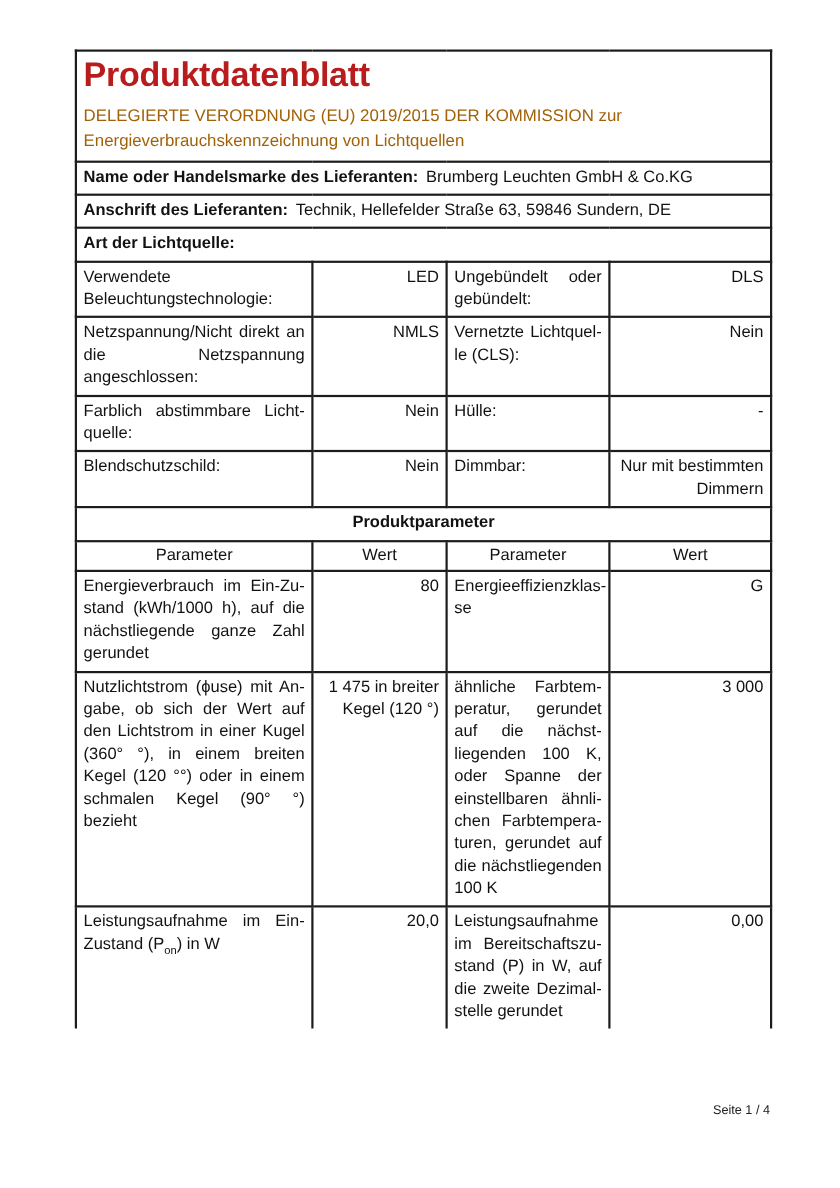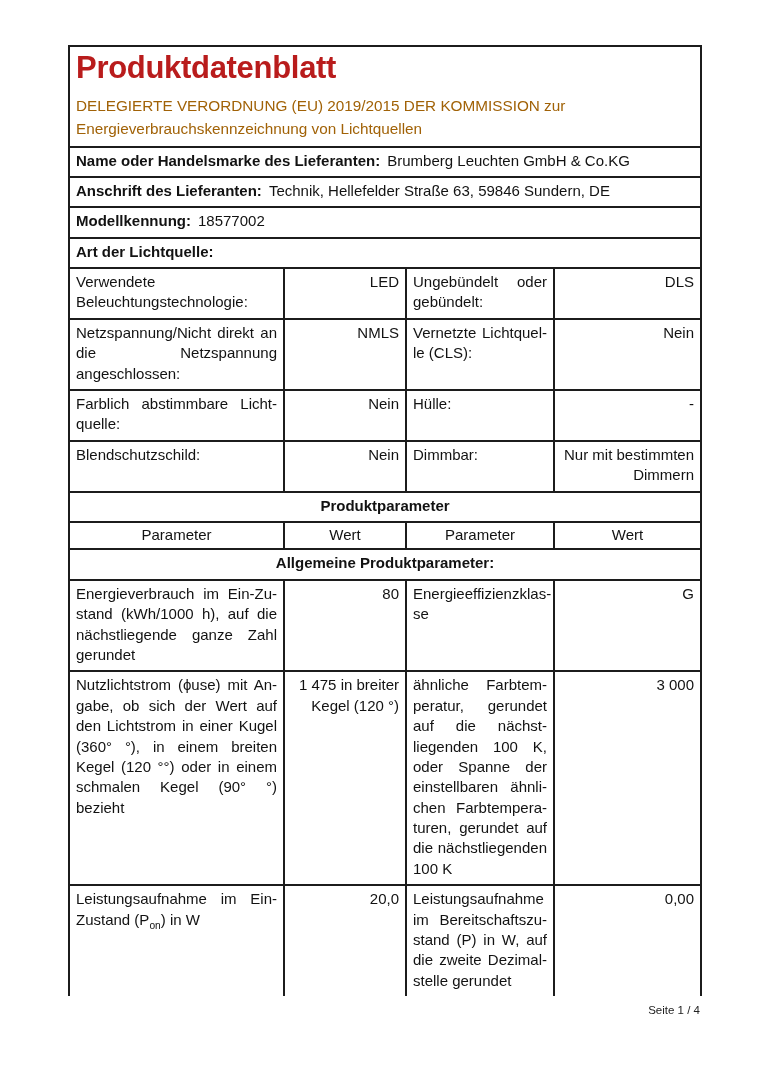--- a/index.html
+++ b/index.html
@@ -79,25 +79,20 @@
         <span class="lbl">Name oder Handelsmarke des Lieferanten:</span><span class="lblval">Brumberg Leuchten GmbH &amp; Co.KG</span>
       </td>
     </tr>
 
     <tr>
       <td colspan="4">
         <span class="lbl">Anschrift des Lieferanten:</span><span class="lblval">Technik, Hellefelder Straße 63, 59846 Sundern, DE</span>
       </td>
     </tr>
 
-    <tr>
-      <td colspan="4">
-        <span class="lbl">Modellkennung:</span><span class="lblval">18577002</span>
-      </td>
-    </tr>
 
     <tr>
       <td colspan="4" class="lbl">Art der Lichtquelle:</td>
     </tr>
 
     <tr>
       <td class="p">Verwendete Beleuchtungstech­nologie:</td>
       <td class="v">LED</td>
       <td class="p">Ungebündelt oder gebündelt:</td>
       <td class="v">DLS</td>
@@ -125,23 +120,20 @@
       <td colspan="4" class="center-bold">Produktparameter</td>
     </tr>
 
     <tr class="colhead">
       <td>Parameter</td>
       <td>Wert</td>
       <td>Parameter</td>
       <td>Wert</td>
     </tr>
 
-    <tr>
-      <td colspan="4" class="center-bold">Allgemeine Produktparameter:</td>
-    </tr>
 
     <tr>
       <td class="p">Energieverbrauch im Ein-Zu­stand (kWh/1000 h), auf die nächstliegende ganze Zahl ge­rundet</td>
       <td class="v">80</td>
       <td class="p">Energieeffizienzklas­se</td>
       <td class="v">G</td>
     </tr>
     <tr>
       <td class="p">Nutzlichtstrom (ϕuse) mit An­gabe, ob sich der Wert auf den Lichtstrom in einer Kugel (360° °), in einem breiten Kegel (120 °°) oder in einem schmalen Kegel (90° °) bezieht</td>
       <td class="v">1 475 in brei­ter Kegel (120 °)</td>

